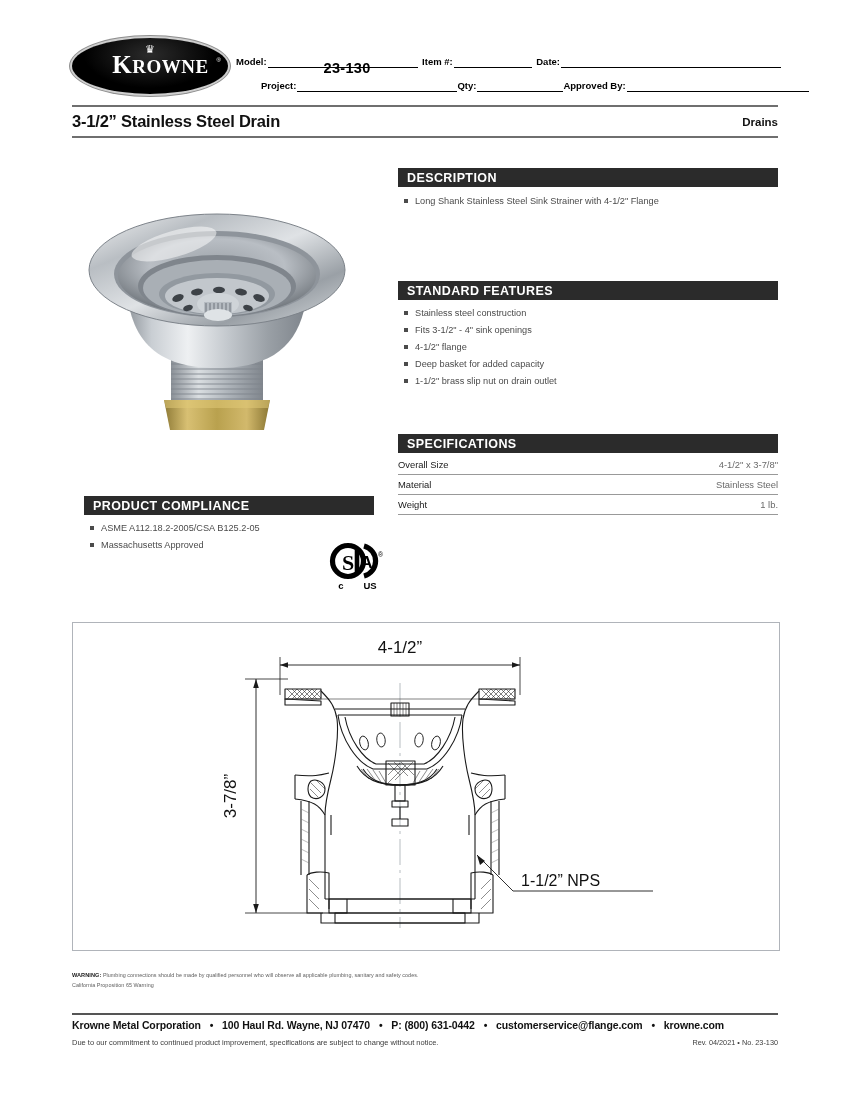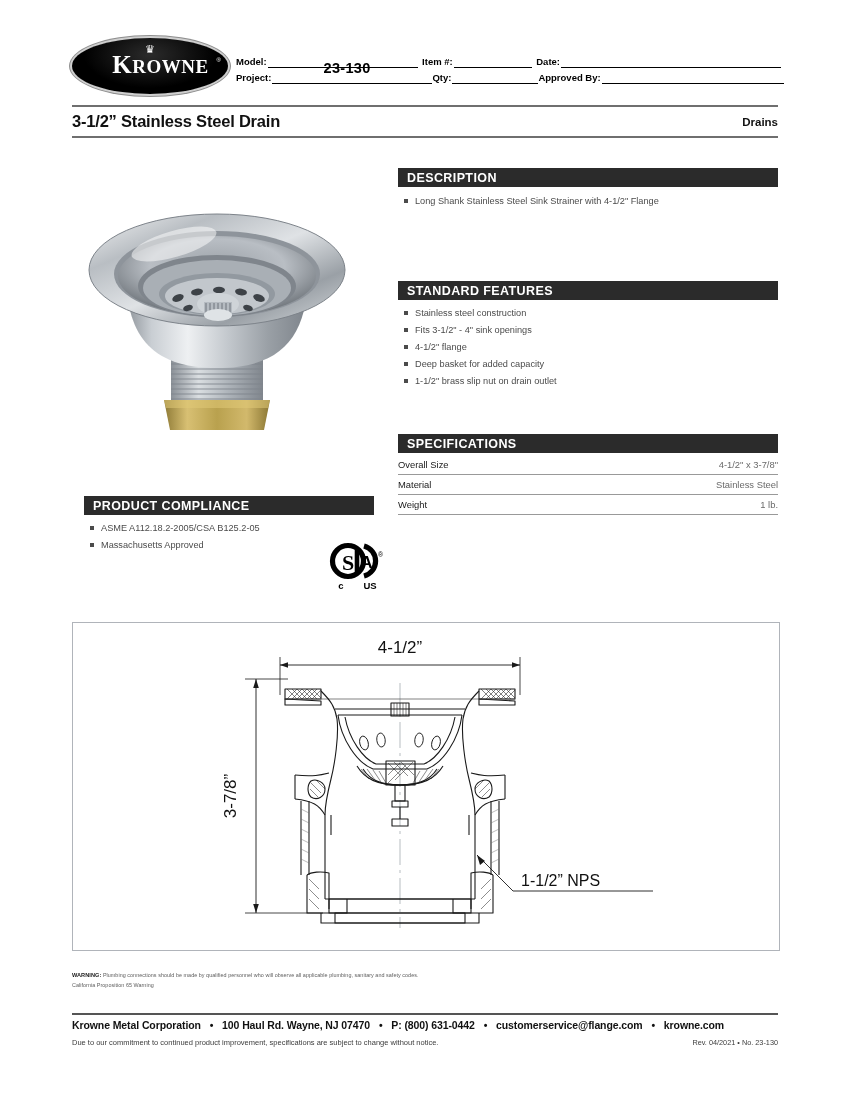--- a/index.html
+++ b/index.html
@@ -25,21 +25,21 @@
   }
   .logo-text .sm{font-size:19px;}
   .logo-crown{
     position:absolute;left:0;top:6px;width:156px;text-align:center;
     font-size:11px;color:#fff;line-height:1;
   }
   .logo-reg{position:absolute;right:7px;top:19px;font-size:6px;color:#fff;}
 
   .formfields{position:absolute;left:236px;top:40px;width:545px;height:56px;}
   .frow{position:absolute;left:0;width:545px;height:22px;display:flex;align-items:flex-end;}
-  .frow.r1{top:6px;} .frow.r2{top:22px;}
+  .frow.r1{top:6px;} .frow.r2{top:30px;margin-left:25px;}
   .flabel{font-size:9.5px;font-weight:bold;color:#000;white-space:nowrap;padding-bottom:1px;text-align:right;}
   .fline{flex:0 0 auto;border-bottom:1.3px solid #000;height:12px;margin-left:1px;}
   .fval{
     font-size:14.5px;font-weight:bold;color:#000;
     position:absolute;left:56px;top:-2px;letter-spacing:.3px;margin-top:7px;
   }
   .sp{display:inline-block;width:10px;}
 
   .rule-top{position:absolute;left:72px;top:105px;width:706px;height:2px;background:#6f6f6f;}
   .title{

